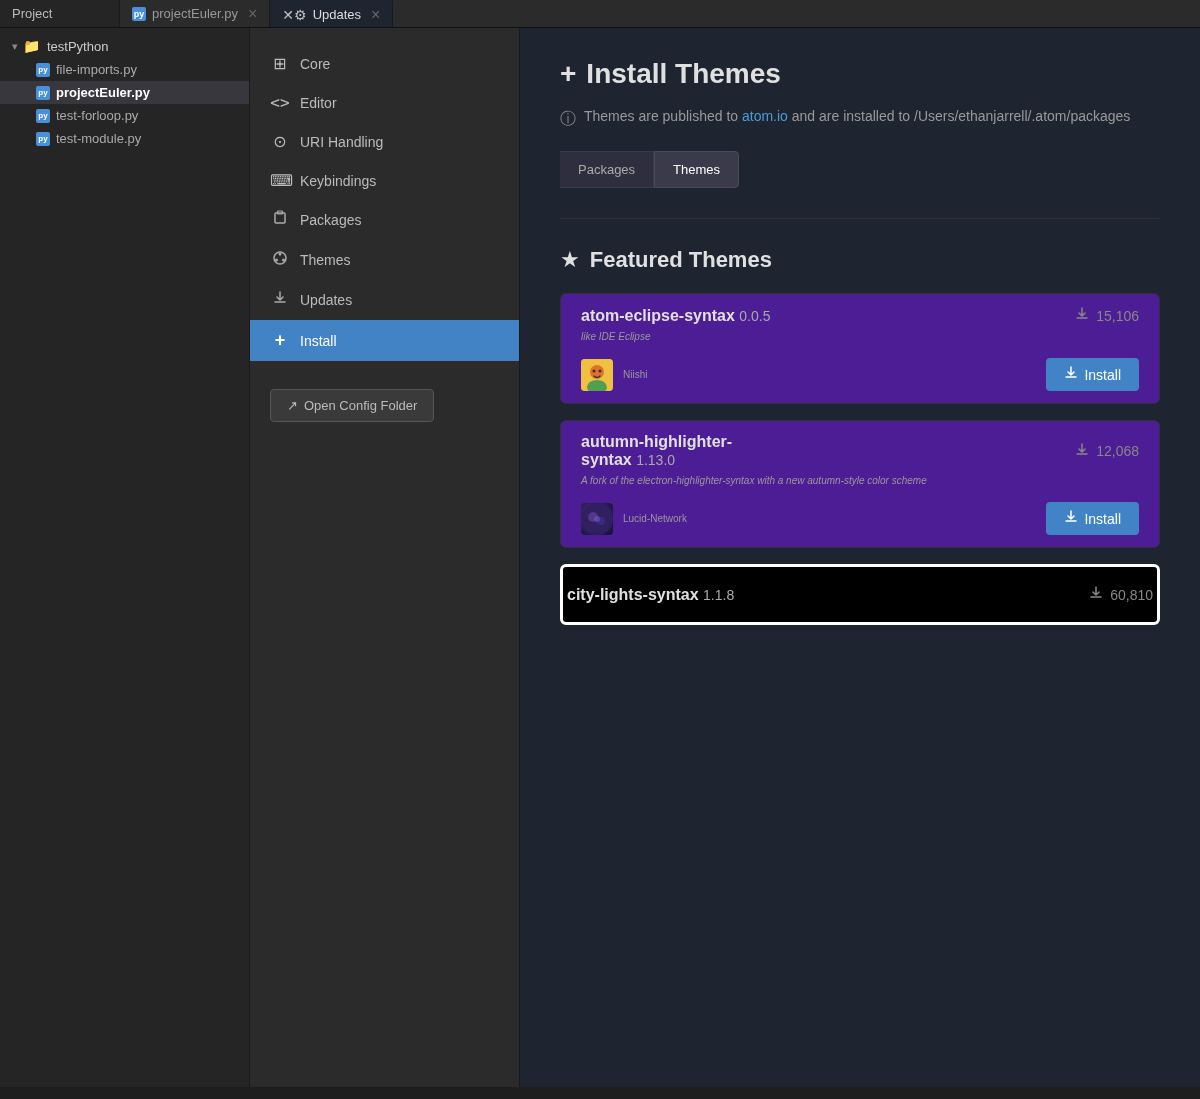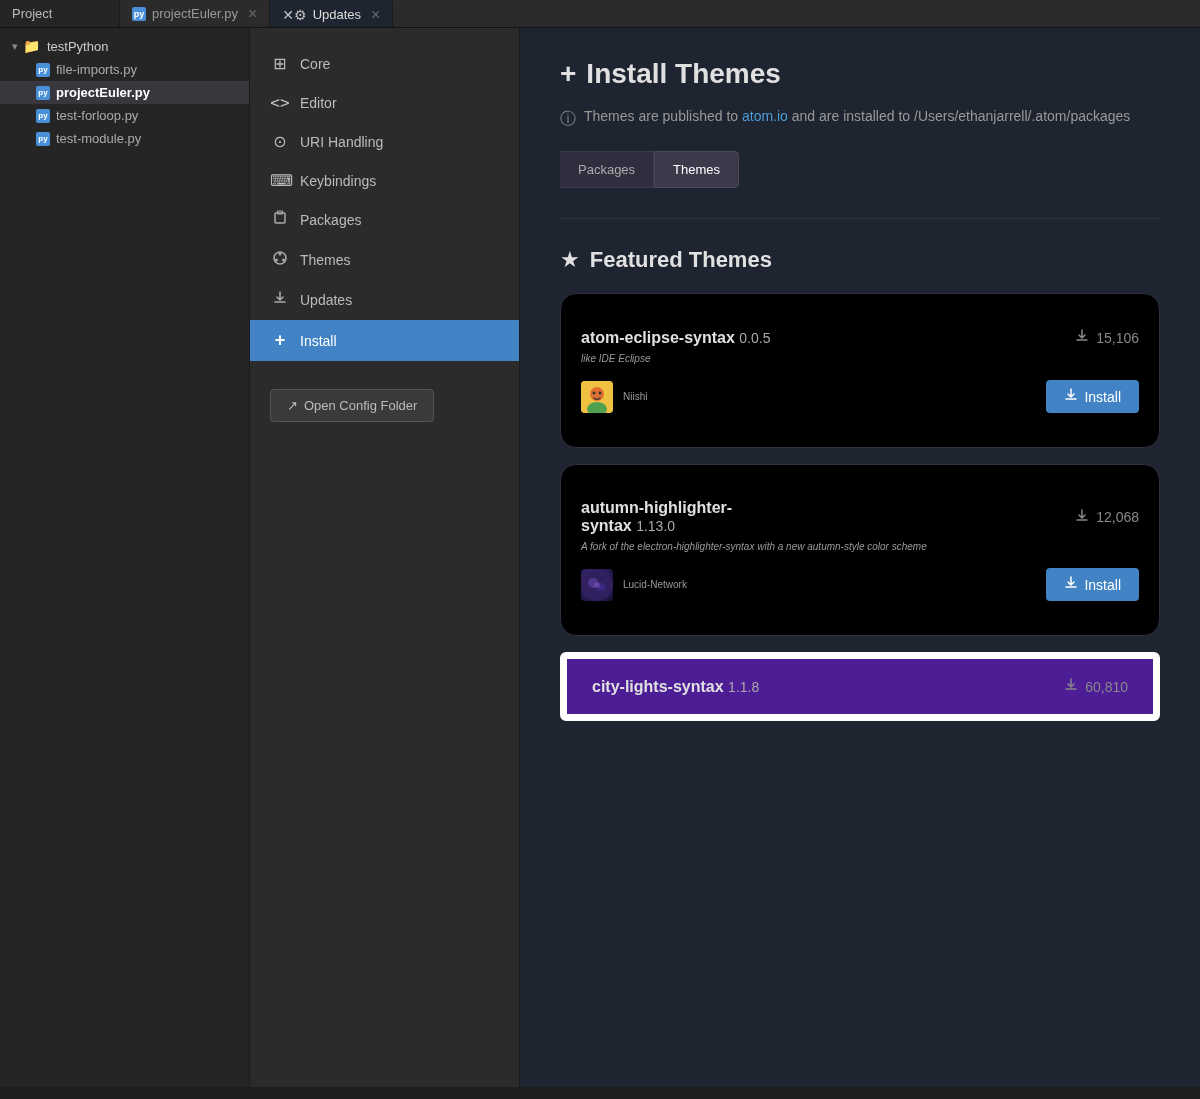--- a/index.html
+++ b/index.html
@@ -259,24 +259,24 @@
       font-size: 22px;
       font-weight: 700;
       color: #e0e0e0;
     }
     .star-icon {
       font-size: 22px;
       color: #e0e0e0;
     }
 
     .package-card {
-      background: #000000;
+      background: #4c1d95;
       border: 1px solid #2e3040;
-      border-radius: 16px;
-      padding: 34px 20px;
+      border-radius: 6px;
+      padding: 12px 20px;
       margin-bottom: 16px;
     }
 
     .card-top-row {
       display: flex;
       align-items: center;
       justify-content: space-between;
       margin-bottom: 4px;
     }
     .package-name {
@@ -342,24 +342,24 @@
       border: none;
       border-radius: 4px;
       color: #fff;
       font-size: 14px;
       cursor: pointer;
       font-weight: 500;
     }
     .btn-install .install-icon { font-size: 14px; }
 
     .city-lights-card {
-      background: #4c1d95;
-      border: 7px solid #ffffff;
+      background: #000000;
+      border: 3px solid #ffffff;
       border-radius: 6px;
-      padding: 18px 25px;
+      padding: 18px 4px;
     }
     .city-lights-top {
       display: flex;
       align-items: center;
       justify-content: space-between;
     }
   </style>
 </head>
 <body>
 

